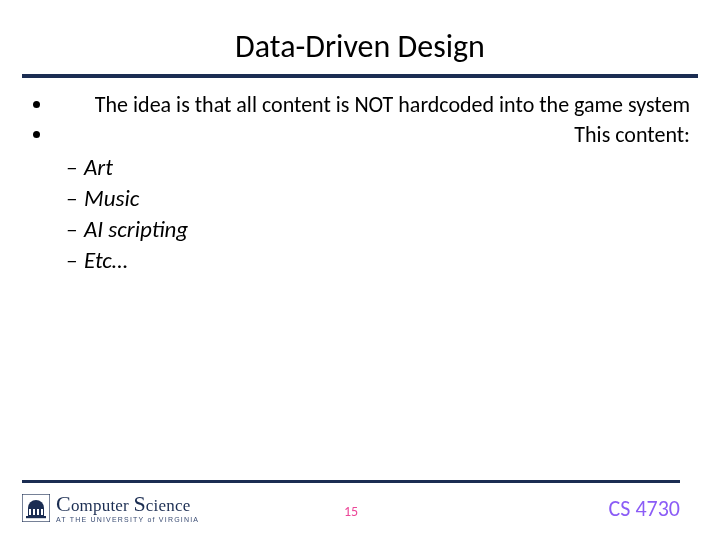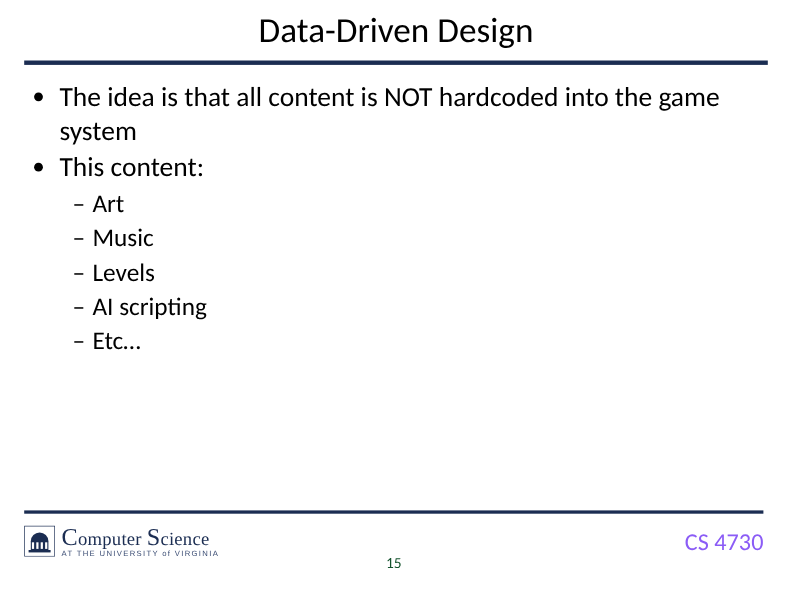--- a/index.html
+++ b/index.html
@@ -9,63 +9,65 @@
       background: white;
       font-family: Calibri, "Segoe UI", Arial, sans-serif;
       position: relative;
       overflow: hidden;
     }
     .title {
       text-align: center;
       font-size: 32px;
       font-weight: 400;
       color: #000;
-      padding: 8px 0 8px;
+      padding: 27px 0 8px;
     }
     .title-underline {
       height: 4px;
       background: #1b2d52;
       margin: 0 22px;
     }
     .content {
       padding: 14px 30px 0 30px;
     }
     .bullets {
       list-style: disc;
       padding-left: 24px;
     }
     .bullets li {
-      font-size: 25px;
+      font-size: 22px;
       color: #000;
       line-height: 1.22;
       margin-bottom: 3px;
+      text-align: right;
     }
     .subbullets {
       list-style: none;
       padding-left: 36px;
       margin-top: 0;
+      font-style: italic;
     }
     .subbullets li {
       font-size: 23px;
       color: #000;
       line-height: 1.35;
       position: relative;
       padding-left: 18px;
     }
     .subbullets li::before {
       content: "–";
       position: absolute;
       left: 0;
     }
     .footer {
       position: absolute;
       bottom: 0;
       left: 0;
-      right: 4px;
-      height: 76px;
+      right: 18px;
+      height: 60px;
     }
     .footer-rule {
       height: 3px;
       background: #1b2d52;
       margin: 0 22px;
     }
     .footer-row {
       display: flex;
       align-items: center;
       justify-content: space-between;
@@ -87,21 +89,21 @@
     .logo-text .cs .c1 { font-size: 22px; }
     .logo-text .uv {
       font-family: Arial, sans-serif;
       font-size: 7px;
       letter-spacing: 1.2px;
       color: #3a4c73;
       margin-top: 1px;
     }
     .page-num {
       font-size: 14px;
-      color: #14532d;
+      color: #ec4899;
       position: absolute;
       left: 50%;
       transform: translateX(-50%);
       bottom: 20px;
     }
     .course-code {
       font-size: 22px;
       color: #8b5cf6;
     }
   </style>
@@ -112,21 +114,20 @@
 <div class="title-underline"></div>
 
 <div class="content">
   <ul class="bullets">
     <li>The idea is that all content is NOT hardcoded into the game system</li>
     <li>This content:</li>
   </ul>
   <ul class="subbullets">
     <li>Art</li>
     <li>Music</li>
-    <li>Levels</li>
     <li>AI scripting</li>
     <li>Etc…</li>
   </ul>
 </div>
 
 <div class="footer">
   <div class="footer-rule"></div>
   <div class="footer-row">
     <div class="logo">
       <div class="logo-mark">

